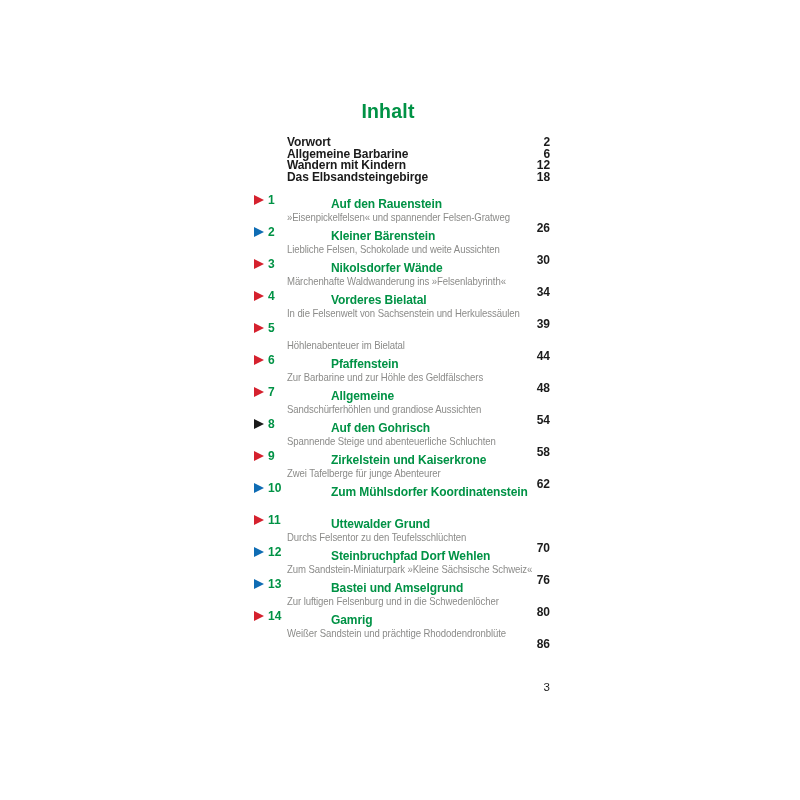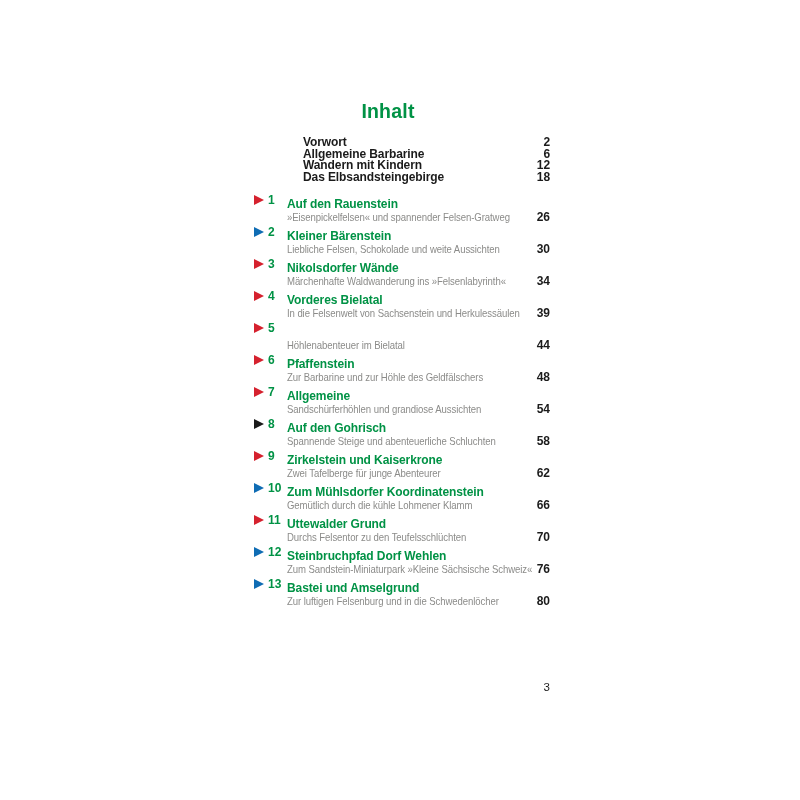--- a/index.html
+++ b/index.html
@@ -12,21 +12,21 @@
   .page { position: relative; width: 800px; height: 800px; background: #fff; }
   .toc { position: absolute; left: 254px; top: 0; width: 296px; height: 800px; }
 
   .toc-title {
     position: absolute; top: 102px; left: 0; width: 100%;
     text-align: center; transform: translateX(-14px);
     font-size: 19.5px; font-weight: bold; line-height: 19.5px;
     color: var(--green); letter-spacing: 0.2px;
   }
 
-  .front-matter { position: absolute; top: 137px; left: 49px; right: 0; }
+  .front-matter { position: absolute; top: 137px; left: 33px; right: 0; }
   .fm-row {
     display: flex; justify-content: space-between;
     font-weight: bold; font-size: 12px; line-height: 11.5px;
     color: var(--ink); letter-spacing: -0.1px; white-space: nowrap;
   }
 
   .chapters { position: absolute; top: 194px; left: 0; right: 0; }
   .chapter { position: relative; height: 24.5px; margin-bottom: 7.5px; }
   .ch-head { position: relative; padding-left: 33px; height: 12.5px; }
   .tri {
@@ -36,30 +36,30 @@
     border-bottom: 5px solid transparent;
     border-left: 10px solid var(--red);
   }
   .ch-num {
     position: absolute; left: 14px; top: 0;
     font-weight: bold; font-size: 12px; line-height: 12.5px;
     color: var(--green);
   }
   .ch-title {
     font-weight: bold; font-size: 12px; line-height: 12.5px;
-    color: var(--green); letter-spacing: -0.1px; white-space: nowrap;
+    color: var(--green); letter-spacing: -0.1px; white-space: nowrap; margin-left: 44px;
   }
   .ch-sub-row { position: relative; padding-left: 33px; height: 12px; }
   .ch-sub {
     display: inline-block; font-size: 11px; line-height: 12px;
     color: var(--gray); letter-spacing: -0.1px; white-space: nowrap;
     transform: scaleX(0.87); transform-origin: 0 50%;
   }
   .ch-page {
-    position: absolute; right: 0; top: 4px;
+    position: absolute; right: 0; top: 15px;
     font-weight: bold; font-size: 12px; line-height: 12px;
     color: var(--ink);
   }
 
   .folio {
     position: absolute; top: 682px; right: 0;
     font-size: 11.5px; line-height: 11.5px; color: var(--ink);
   }
 </style>
 </head>
@@ -199,24 +199,20 @@
       <span class="ch-page">62</span>
     </div>
   </div>
 
   <div class="chapter">
     <div class="ch-head">
       <span class="tri" style="border-left-color: rgb(15, 108, 180);"></span>
       <span class="ch-num">10</span>
       <span class="ch-title">Zum Mühlsdorfer Koordinatenstein</span>
     </div>
-    <div class="ch-sub-row">
-      <span class="ch-sub">Gemütlich durch die kühle Lohmener Klamm</span>
-      <span class="ch-page">66</span>
-    </div>
   </div>
 
   <div class="chapter">
     <div class="ch-head">
       <span class="tri" style="border-left-color: rgb(213, 33, 46);"></span>
       <span class="ch-num">11</span>
       <span class="ch-title">Uttewalder Grund</span>
     </div>
     <div class="ch-sub-row">
       <span class="ch-sub">Durchs Felsentor zu den Teufelsschlüchten</span>
@@ -241,19 +237,30 @@
       <span class="tri" style="border-left-color: rgb(15, 108, 180);"></span>
       <span class="ch-num">13</span>
       <span class="ch-title">Bastei und Amselgrund</span>
     </div>
     <div class="ch-sub-row">
       <span class="ch-sub">Zur luftigen Felsenburg und in die Schwedenlöcher</span>
       <span class="ch-page">80</span>
     </div>
   </div>
 
+  <div class="chapter">
+    <div class="ch-head">
+      <span class="tri" style="border-left-color: rgb(213, 33, 46);"></span>
+      <span class="ch-num">14</span>
+      <span class="ch-title">Gamrig</span>
+    </div>
+    <div class="ch-sub-row">
+      <span class="ch-sub">Weißer Sandstein und prächtige Rhododendronblüte</span>
+      <span class="ch-page">86</span>
+    </div>
+  </div>
 
 </div>
 
     <div class="folio">3</div>
 
   </div>
 </div>
 
 </body></html>

